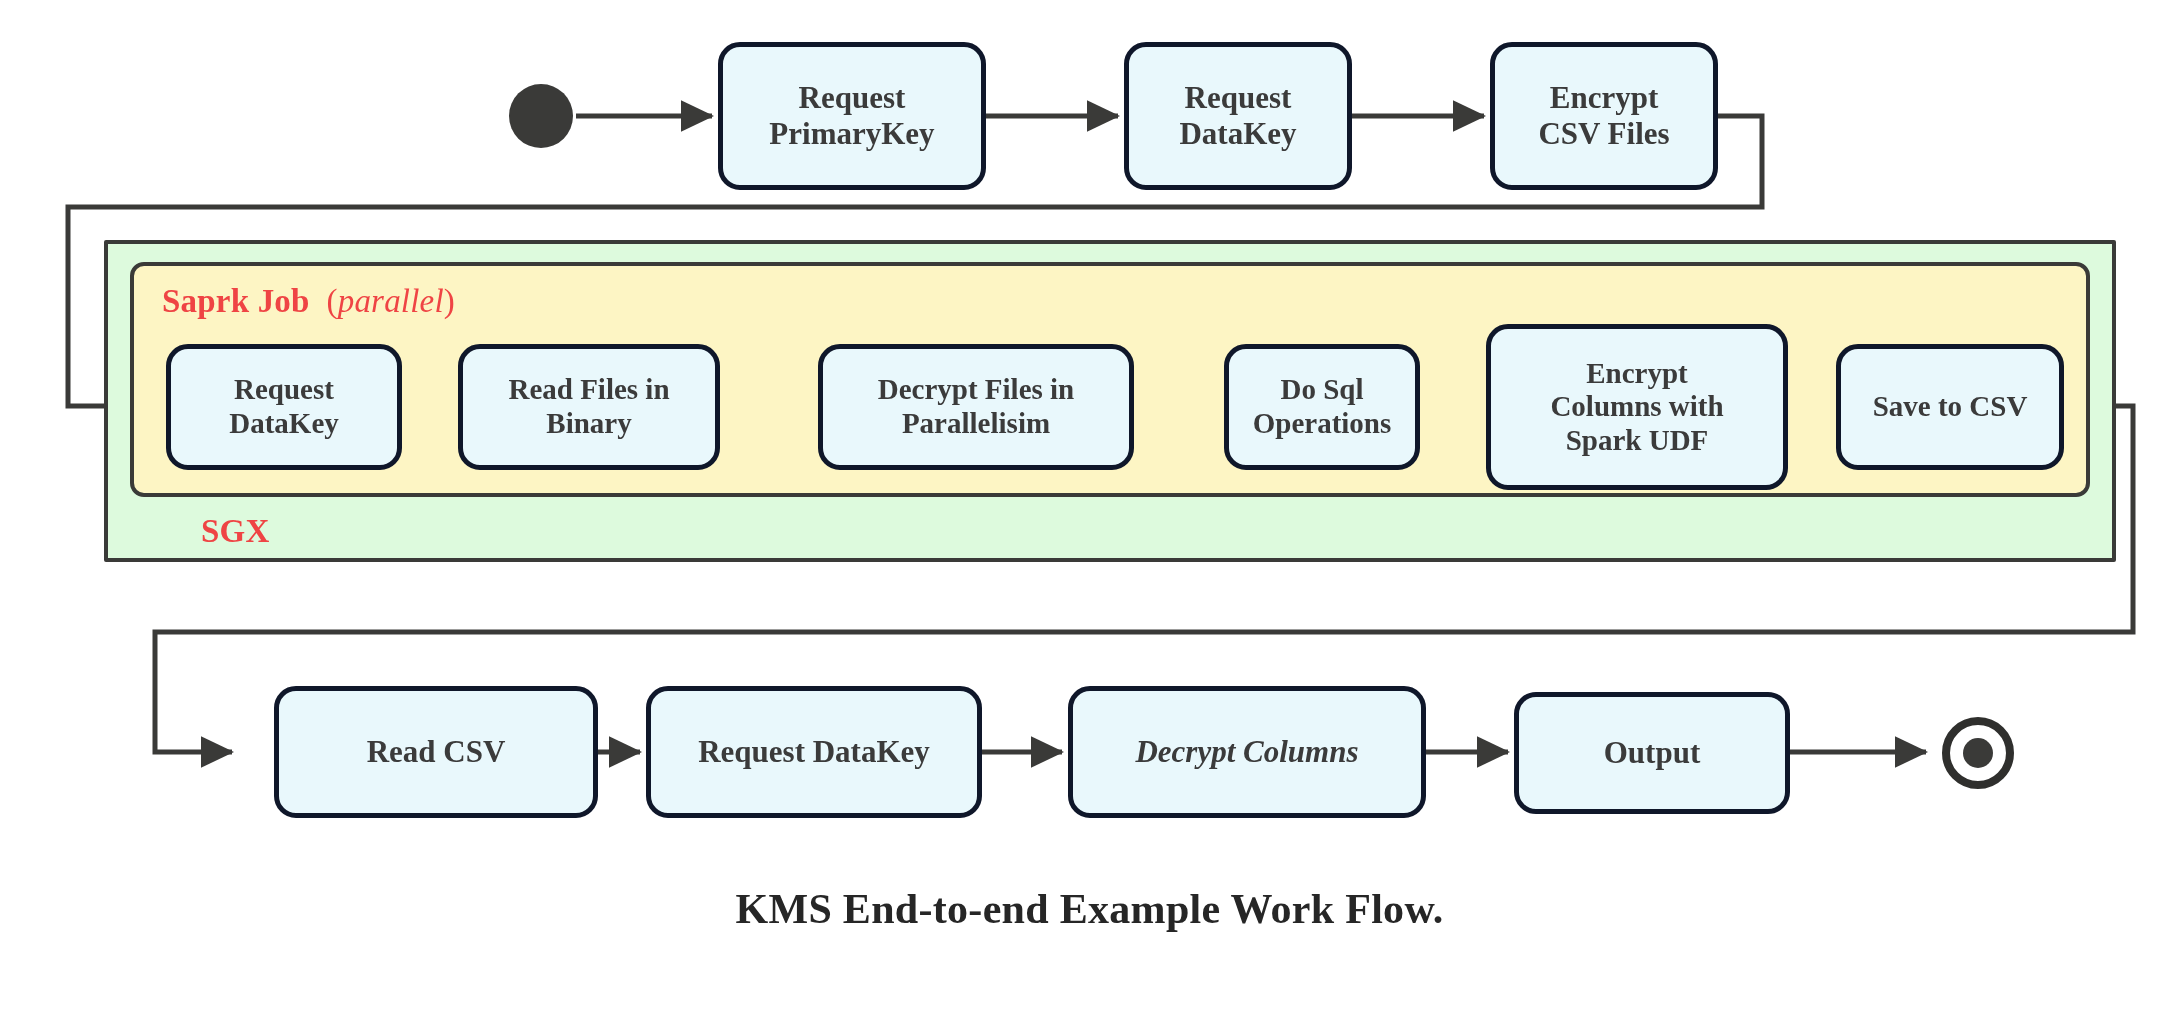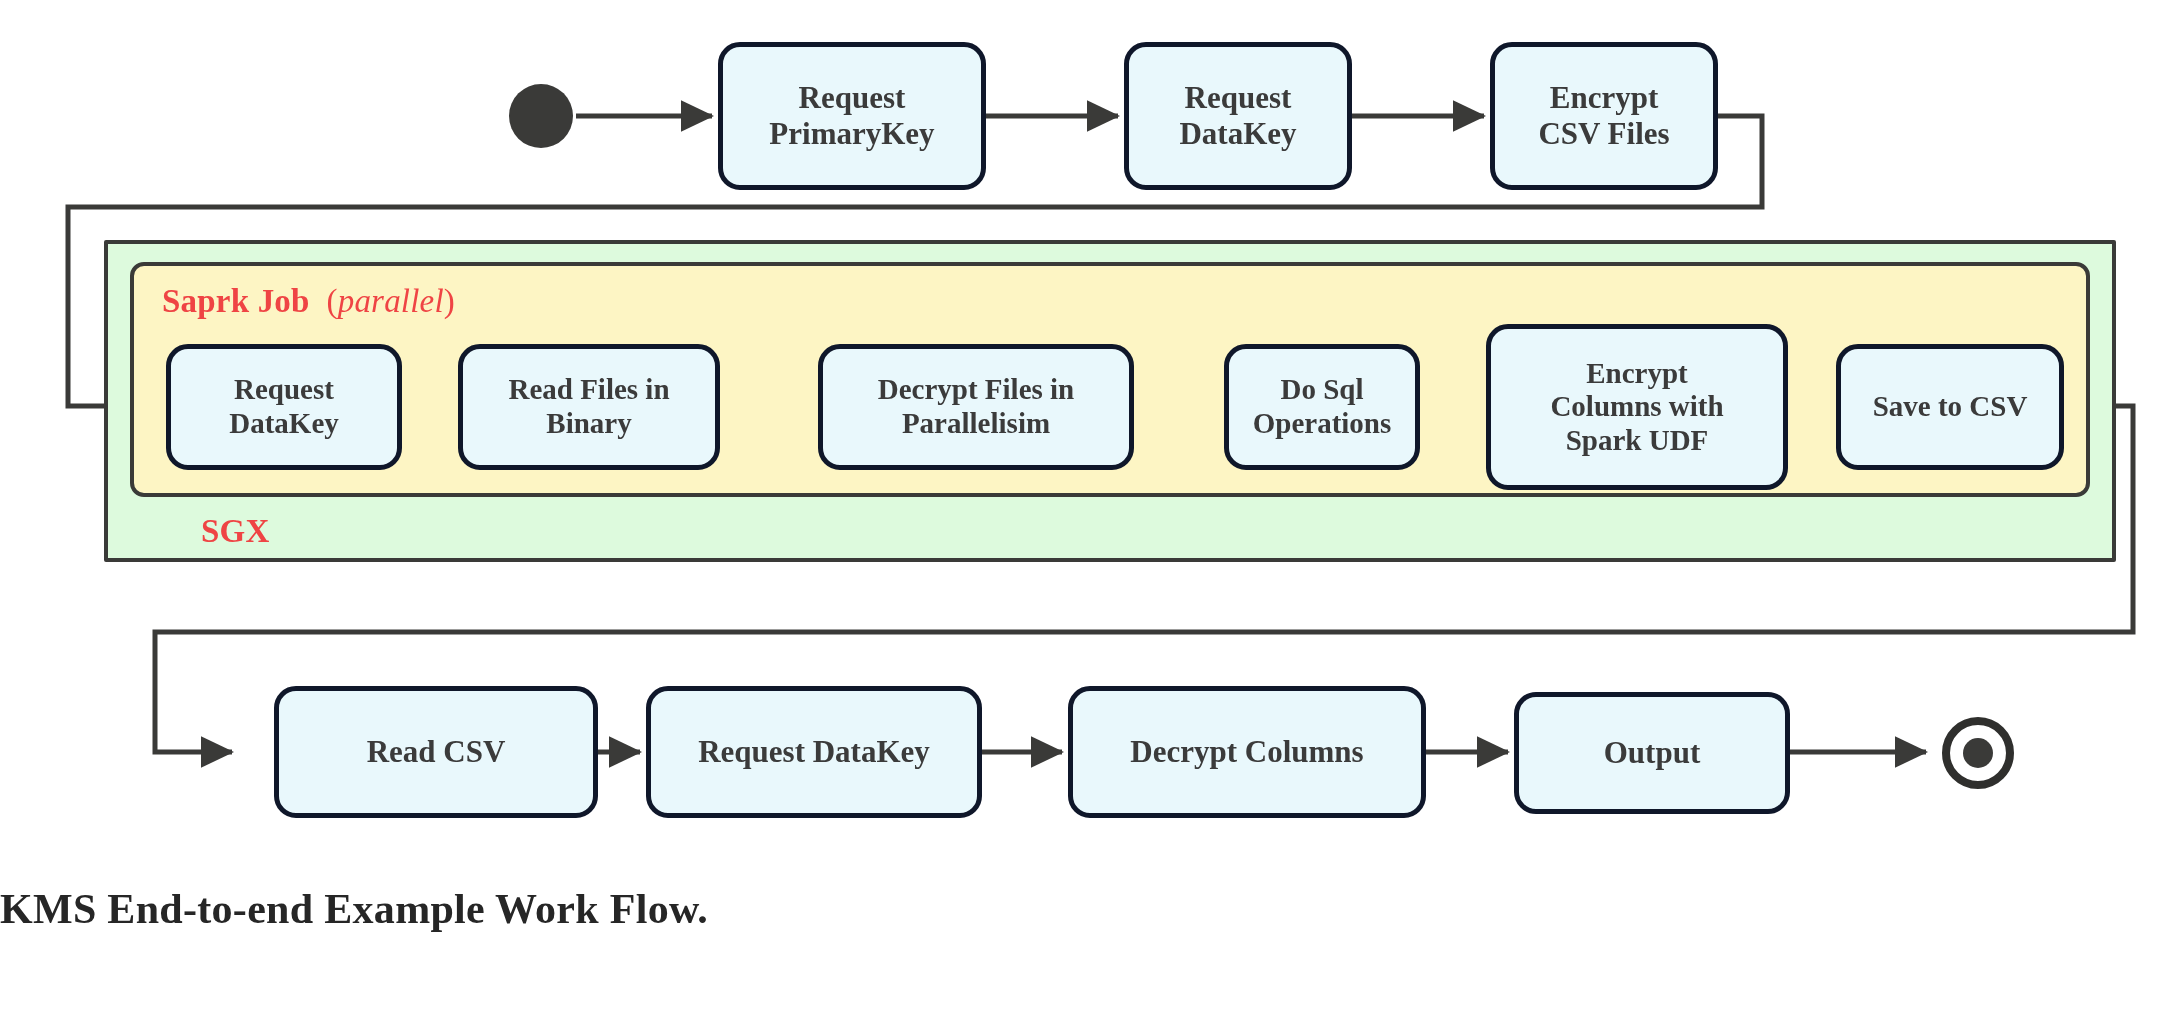--- a/index.html
+++ b/index.html
@@ -92,20 +92,21 @@
     left: 50%;
     top: 50%;
     transform: translate(-50%, -50%);
     background: #3a3a38;
     border-radius: 50%;
   }
   
   .caption {
     position: absolute;
     width: 100%;
+    text-align: center;
     font-weight: bold;
     color: #262626;
     letter-spacing: 0.3px;
   }
 </style>
 </head>
 <body>
 
 <div id="canvas">
 
@@ -231,21 +232,21 @@
       <span>Read CSV</span>
     </span>
   </div>
 
   <div class="node" style="left:646px; top:686px; width:336px; height:132px; font-size:31px;">
     <span>
       <span>Request DataKey</span>
     </span>
   </div>
 
-  <div class="node" style="left:1068px; top:686px; width:358px; height:132px; font-size:31px;">
+  <div class="node" style="left:1068px; top:686px; width:358px; height:132px; font-size:31px;font-style:italic;">
     <span>
       <span>Decrypt Columns</span>
     </span>
   </div>
 
   <div class="node" style="left:1514px; top:692px; width:276px; height:122px; font-size:31px;">
     <span>
       <span>Output</span>
     </span>
   </div>

